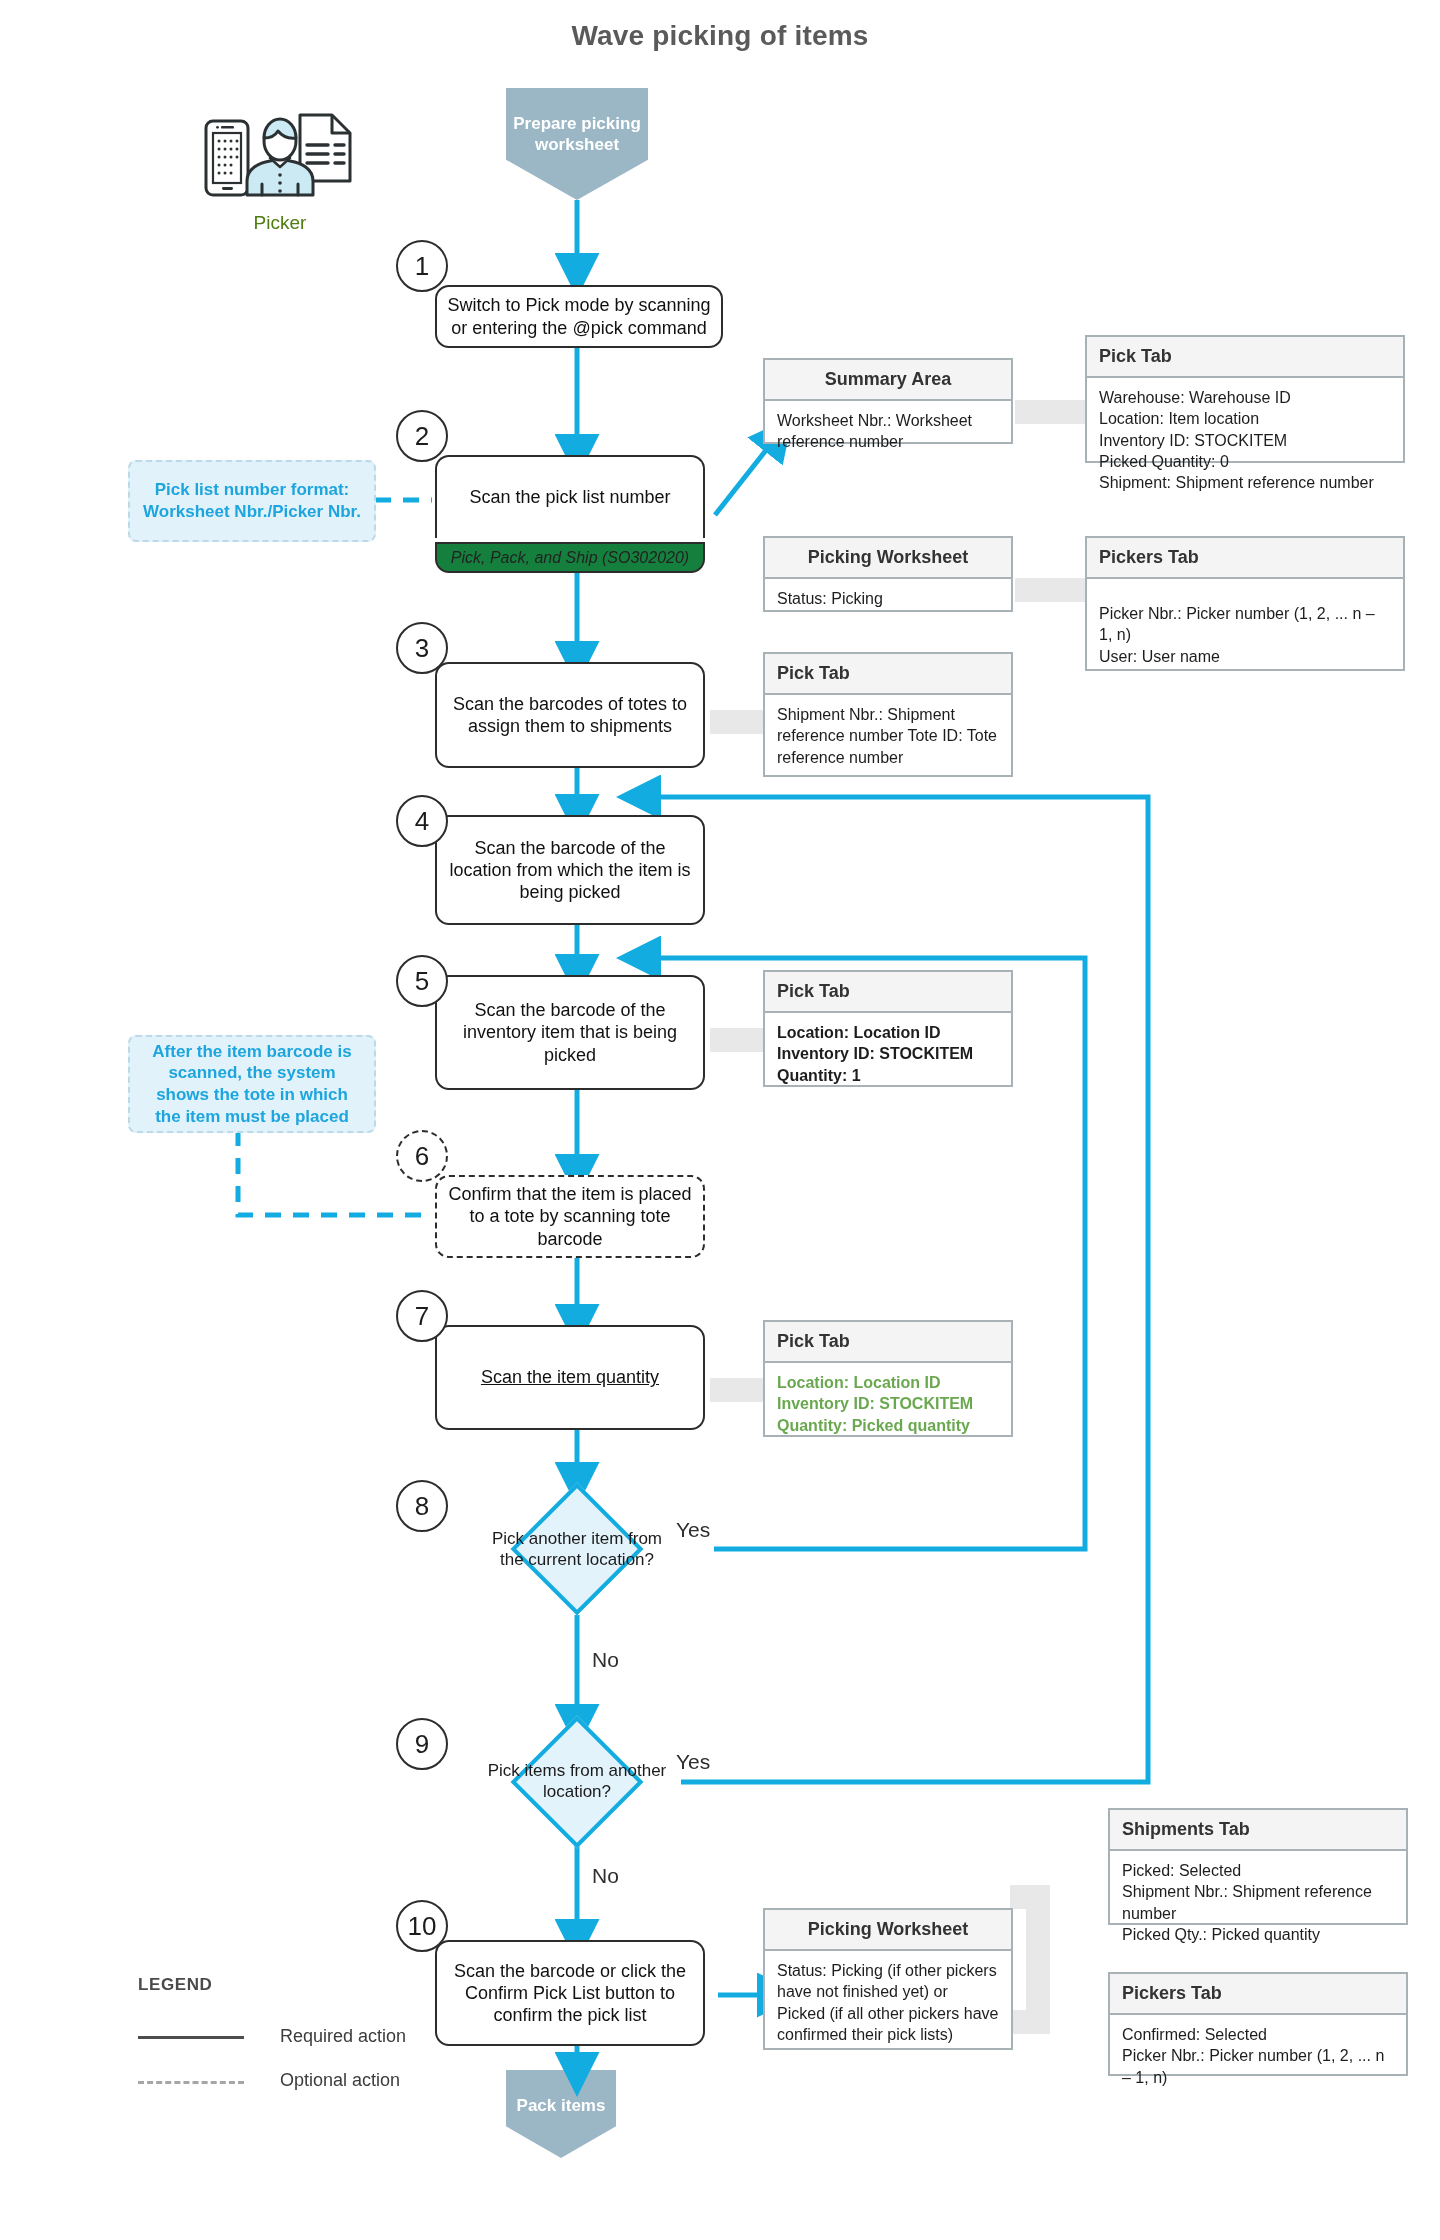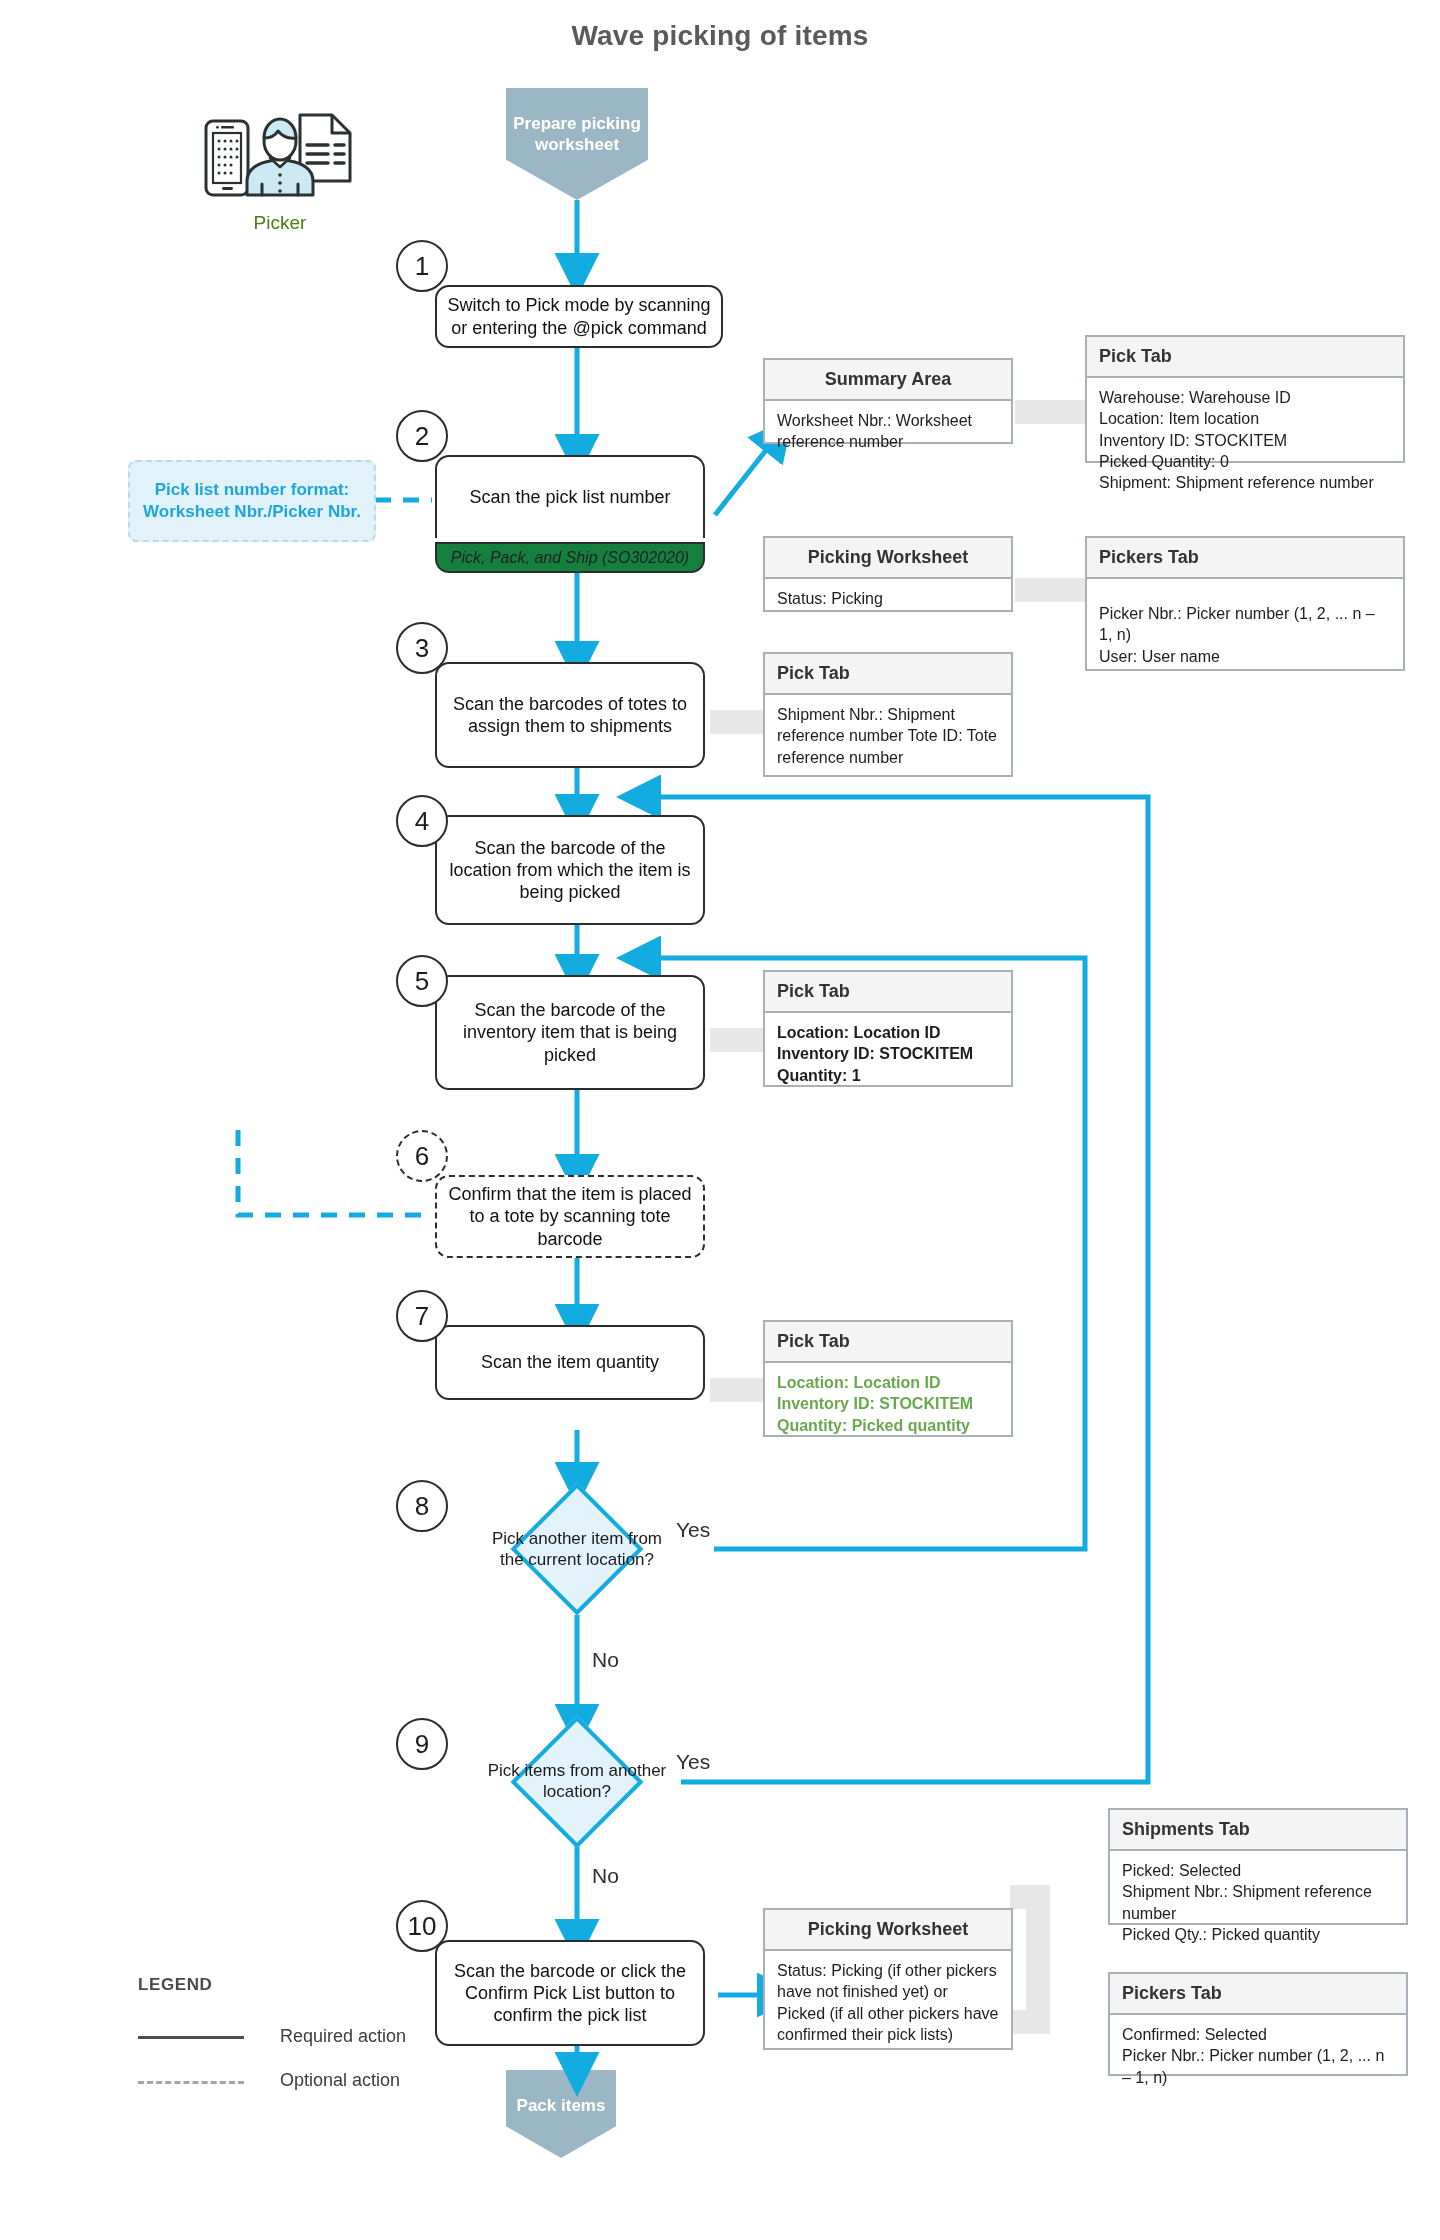--- a/index.html
+++ b/index.html
@@ -288,21 +288,21 @@
   <div class="abs badge" style="left:396px;top:795px;">4</div>
   <div class="abs pbox" style="left:435px;top:815px;width:270px;height:110px;">Scan the barcode of the location from which the item is being picked</div>
 
   <div class="abs badge" style="left:396px;top:955px;">5</div>
   <div class="abs pbox" style="left:435px;top:975px;width:270px;height:115px;">Scan the barcode of the inventory item that is being picked</div>
 
   <div class="abs badge dashed" style="left:396px;top:1130px;">6</div>
   <div class="abs pbox dashed" style="left:435px;top:1175px;width:270px;height:83px;">Confirm that the item is placed to a tote by scanning tote barcode</div>
 
   <div class="abs badge" style="left:396px;top:1290px;">7</div>
-  <div class="abs pbox" style="left:435px;top:1325px;width:270px;height:75px;">Scan the item quantity</div>
+  <div class="abs pbox" style="left:435px;top:1325px;width:270px;height:105px;text-decoration:underline;">Scan the item quantity</div>
 
   <div class="abs badge" style="left:396px;top:1480px;">8</div>
   <div class="abs diamond" style="left:530px;top:1502px;width:94px;height:94px;"></div>
   <div class="abs dlabel" style="left:482px;top:1509px;width:190px;height:80px;">Pick another item from the current location?</div>
   <div class="abs ynlabel" style="left:676px;top:1518px;">Yes</div>
   <div class="abs ynlabel" style="left:592px;top:1648px;">No</div>
 
   <div class="abs badge" style="left:396px;top:1718px;">9</div>
   <div class="abs diamond" style="left:530px;top:1735px;width:94px;height:94px;"></div>
   <div class="abs dlabel" style="left:487px;top:1748px;width:180px;height:66px;">Pick items from another location?</div>
@@ -369,20 +369,21 @@
     <div class="ibody">Status: Picking (if other pickers have not finished yet) or Picked (if all other pickers have confirmed their pick lists)</div>
   </div>
 
   <div class="abs ibox" style="left:1108px;top:1972px;width:300px;height:104px;">
     <div class="ihead left">Pickers Tab</div>
     <div class="ibody" style="white-space:pre-line;">Confirmed: Selected
 Picker Nbr.: Picker number (1, 2, ... n – 1, n)</div>
   </div>
 
   <div class="abs note" style="left:128px;top:460px;width:248px;height:82px;">Pick list number format: Worksheet Nbr./Picker Nbr.</div>
+  <div class="abs note" style="left:128px;top:1035px;width:248px;height:98px;">After the item barcode is scanned, the system shows the tote in which the item must be placed</div>
 
   <div class="abs" id="legend-title">LEGEND</div>
   <div class="abs leg-line-solid"></div>
   <div class="abs leg-text" style="top:2026px;">Required action</div>
   <div class="abs leg-line-dash"></div>
   <div class="abs leg-text" style="top:2070px;">Optional action</div>
 
 </div>
 
 </body></html>

